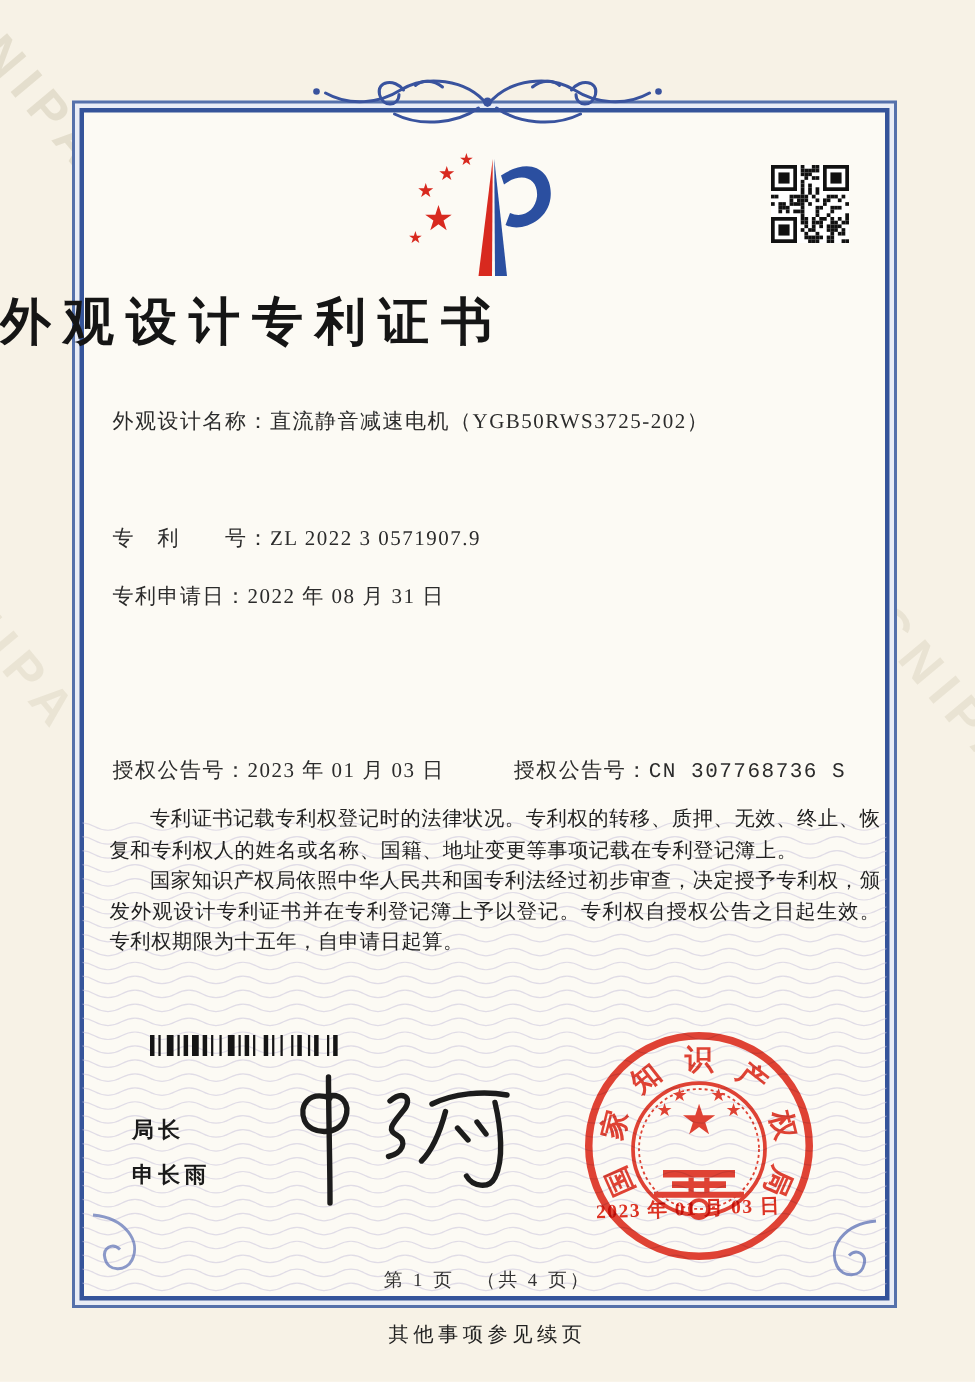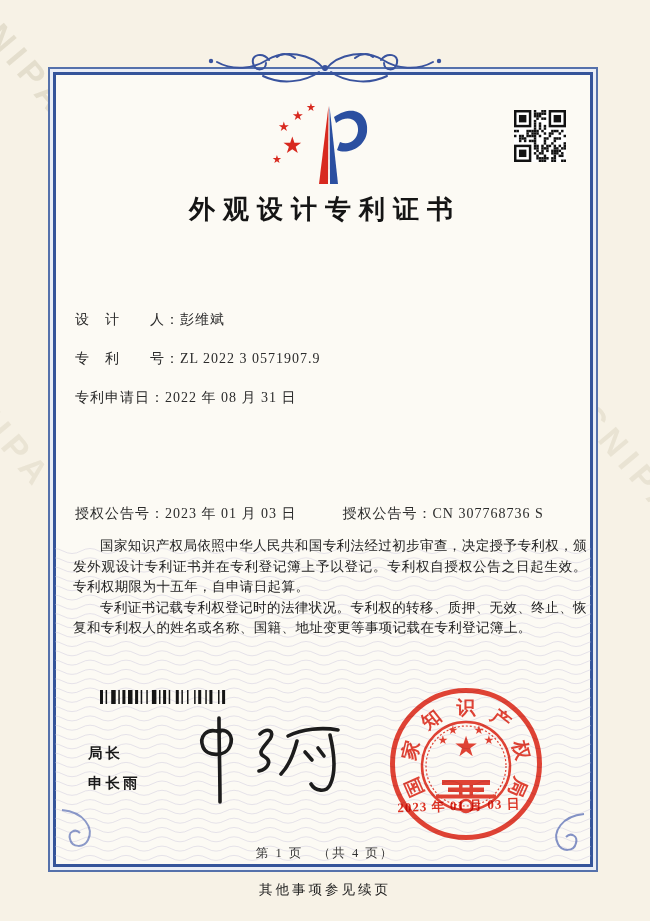--- a/index.html
+++ b/index.html
@@ -18,28 +18,28 @@
   .frame{position:absolute;left:48px;top:67px;width:550px;height:805px;
          box-sizing:border-box;border:2px solid var(--navy2);
          background:#e9edf6;padding:3px;}
   .frame-inner{width:100%;height:100%;box-sizing:border-box;
                border:3px solid var(--navy);background:var(--inner);}
   .content{position:absolute;inset:0;}
   .cert-no{position:absolute;left:75px;top:98px;font-size:13.5px;letter-spacing:2.5px;color:#333;}
   
   .logo{position:absolute;left:274px;top:102px;width:96px;height:86px;}
   .logo .st{position:absolute;color:var(--red);line-height:1;}
-  .title{position:absolute;left:0;right:0;top:192px;text-align:center;
-         font-size:26px;font-weight:700;letter-spacing:8px;color:#151515;}
+  .title{position:absolute;left:0;right:0;top:192px;
+         font-size:34px;font-weight:700;letter-spacing:8px;color:#151515;}
   .qr{position:absolute;left:514px;top:110px;width:52px;height:52px;background:#fff;}
   
   .row{position:absolute;left:75px;right:50px;font-size:14px;letter-spacing:1px;white-space:nowrap;}
   .row .lab{color:var(--ink);}
   .row .val{color:var(--ink);}
-  .grant2{margin-left:46px;}
+  .grant2{margin-left:46px;font-family:Liberation Mono, monospace;}
   .paras{position:absolute;left:73px;top:536px;width:514px;}
   .paras p{margin:0;font-size:13.5px;line-height:20.5px;text-indent:2em;
            text-align:justify;letter-spacing:.4px;color:#222;}
   .barcode{position:absolute;left:100px;top:690px;width:158px;height:14px;}
   .signer{position:absolute;left:88px;font-family:Liberation Sans, sans-serif;
           font-weight:700;font-size:14.5px;letter-spacing:3px;color:#1a1a1a;}
   .sig{position:absolute;left:190px;top:712px;}
   .seal{position:absolute;left:386px;top:684px;width:160px;height:160px;
         opacity:.92;mix-blend-mode:multiply;}
   .seal-date{position:absolute;left:388px;top:797px;width:142px;text-align:center;
@@ -281,36 +281,36 @@
           <rect x="37.5" y="2.5" width="12.5" height="12.5" fill="#fff"></rect>
           <rect x="40" y="5" width="7.5" height="7.5" fill="#111"></rect>
           <rect x="0" y="35" width="17.5" height="17.5" fill="#111"></rect>
           <rect x="2.5" y="37.5" width="12.5" height="12.5" fill="#fff"></rect>
           <rect x="5" y="40" width="7.5" height="7.5" fill="#111"></rect>
         </svg>
       </div>
 
     <div class="title">外观设计专利证书</div>
 
-    <div class="row" style="top:311px">
-      <span class="lab">设　计　　人：</span><span class="val">彭维斌</span>
+    <div class="row" style="top:272px">
+      <span class="lab">外观设计名称：</span><span class="val">直流静音减速电机（YGB50RWS3725-202）</span>
     </div>
     <div class="row" style="top:350px">
       <span class="lab">专　利　　号：</span><span class="val">ZL 2022 3 0571907.9</span>
     </div>
     <div class="row" style="top:389px">
       <span class="lab">专利申请日：</span><span class="val">2022 年 08 月 31 日</span>
     </div>
     <div class="row" style="top:505px">
       <span class="lab">授权公告号：</span><span class="val">2023 年 01 月 03 日</span><span class="grant2"><span class="lab">授权公告号：</span><span class="val">CN 307768736 S</span></span>
     </div>
 
     <div class="paras">
+      <p>专利证书记载专利权登记时的法律状况。专利权的转移、质押、无效、终止、恢复和专利权人的姓名或名称、国籍、地址变更等事项记载在专利登记簿上。</p>
       <p>国家知识产权局依照中华人民共和国专利法经过初步审查，决定授予专利权，颁发外观设计专利证书并在专利登记簿上予以登记。专利权自授权公告之日起生效。专利权期限为十五年，自申请日起算。</p>
-      <p>专利证书记载专利权登记时的法律状况。专利权的转移、质押、无效、终止、恢复和专利权人的姓名或名称、国籍、地址变更等事项记载在专利登记簿上。</p>
     </div>
 
     <svg id="barcode" class="barcode" viewBox="0 0 158 14" preserveAspectRatio="none">
         <rect x="0" y="0" width="3" height="14" fill="#151515"></rect>
         <rect x="5.6" y="0" width="1.5" height="14" fill="#151515"></rect>
         <rect x="11.2" y="0" width="4.5" height="14" fill="#151515"></rect>
         <rect x="18.299999999999997" y="0" width="1.5" height="14" fill="#151515"></rect>
         <rect x="22.4" y="0" width="3" height="14" fill="#151515"></rect>
         <rect x="28" y="0" width="4.5" height="14" fill="#151515"></rect>
         <rect x="35.1" y="0" width="3" height="14" fill="#151515"></rect>

